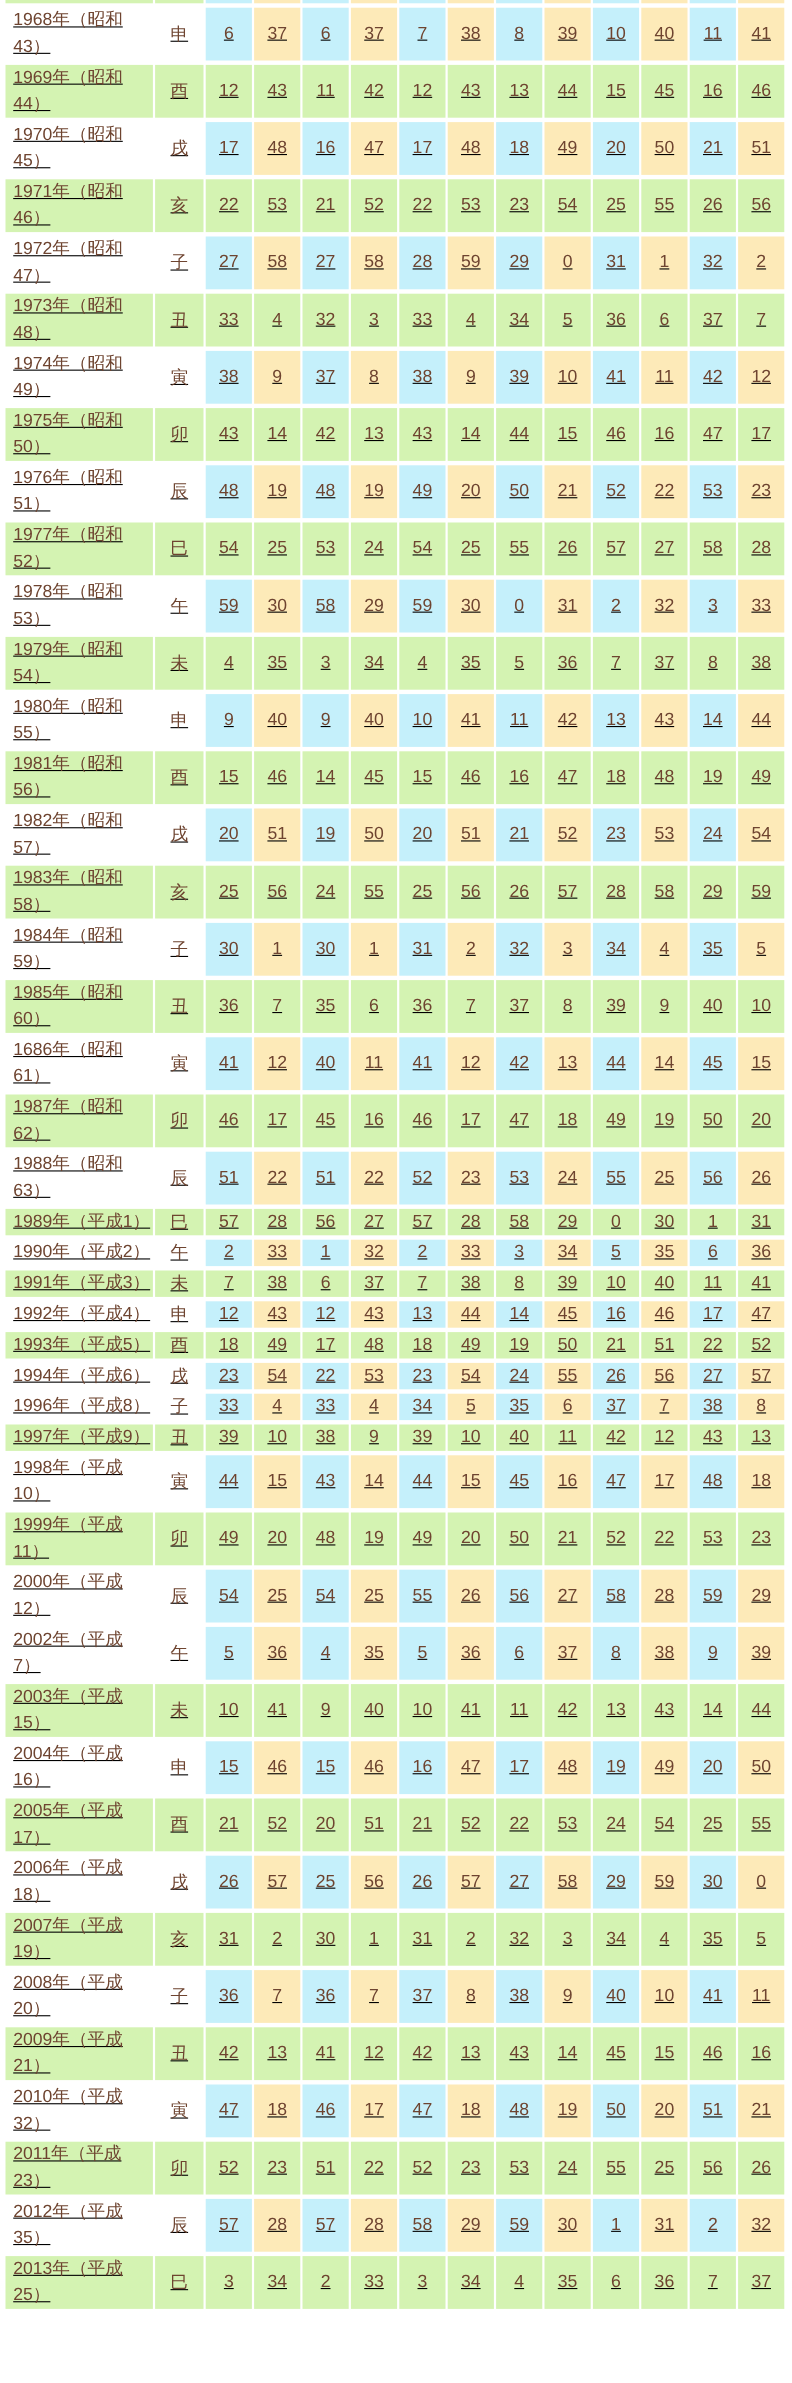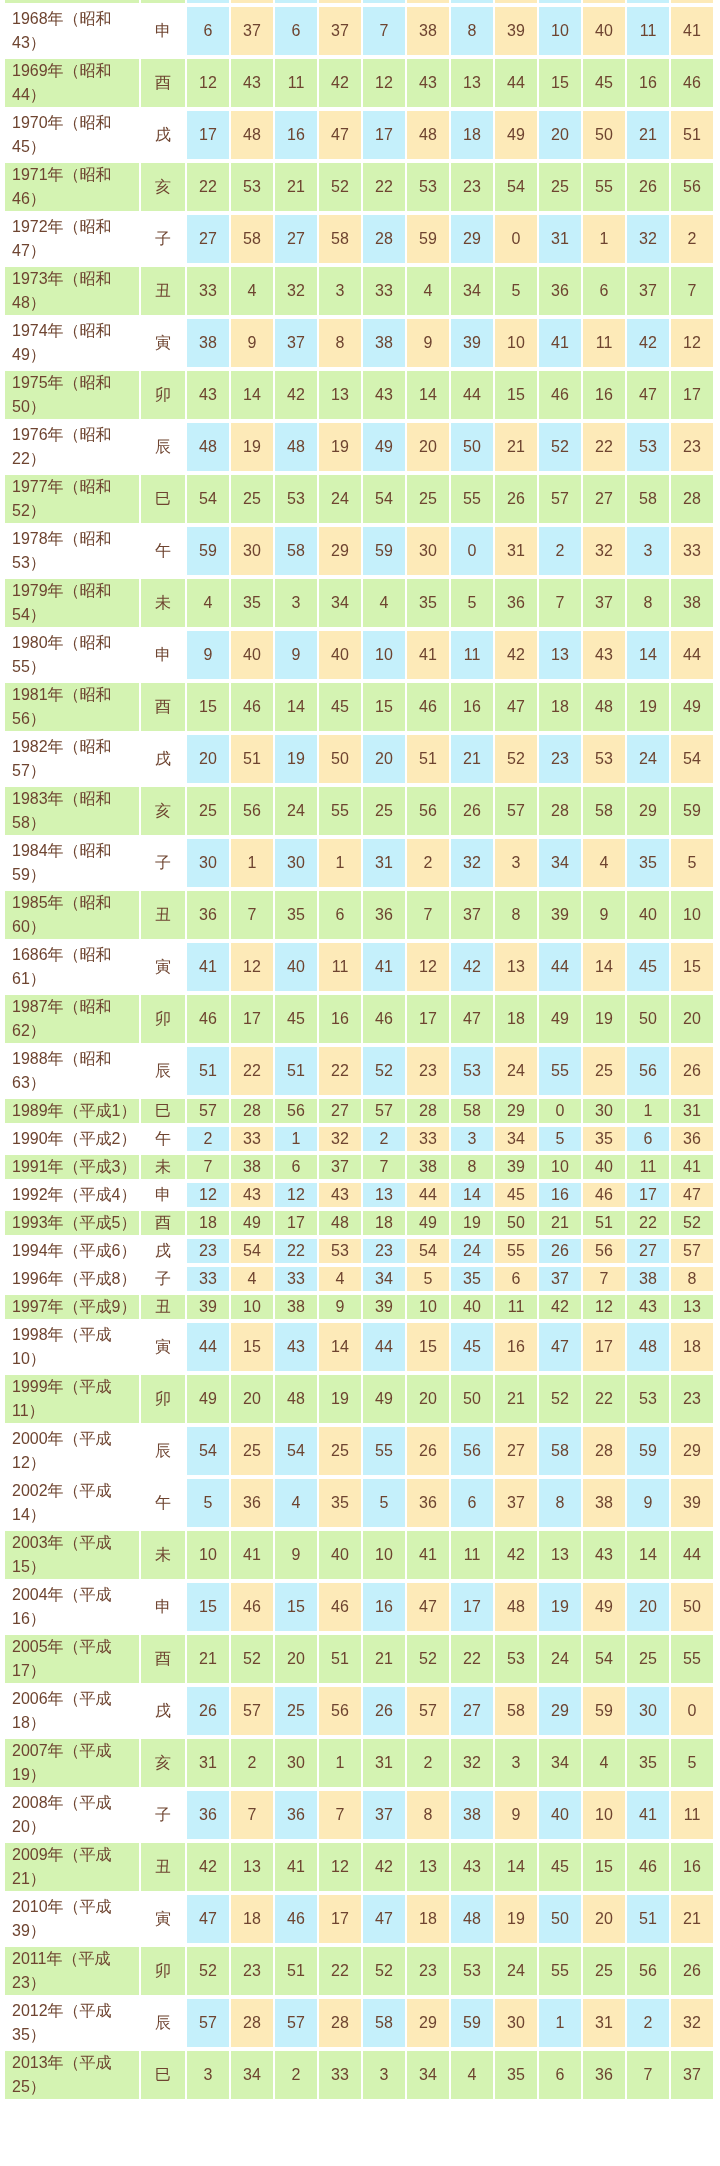--- a/index.html
+++ b/index.html
@@ -2,20 +2,21 @@
 <html><head>
 <meta charset="utf-8">
 <style>
   html,body{margin:0;padding:0;background:#ffffff;}
   .screen{
     position:relative;
     width:720px;height:2166px;
     overflow:hidden;
     background:#ffffff;
     font-family:"Liberation Sans","DejaVu Sans",sans-serif;
+    text-decoration:underline;
   }
   table.eto-table{
     table-layout:fixed;
     width:712px;
     margin:-4px 0 0 3px;
     border-collapse:separate;
     border-spacing:2px 4px;
     font-size:16px;
     color:#6e4430;
   }
@@ -212,21 +213,21 @@
           <td class="val g">14</td>
           <td class="val g">44</td>
           <td class="val g">15</td>
           <td class="val g">46</td>
           <td class="val g">16</td>
           <td class="val g">47</td>
           <td class="val g">17</td>
         </tr>
         <tr class="two">
           <td class="year w">1976年（昭和
-22）</td>
+51）</td>
           <td class="eto w">辰</td>
           <td class="val b">48</td>
           <td class="val o">19</td>
           <td class="val b">48</td>
           <td class="val o">19</td>
           <td class="val b">49</td>
           <td class="val o">20</td>
           <td class="val b">50</td>
           <td class="val o">21</td>
           <td class="val b">52</td>
@@ -612,21 +613,21 @@
           <td class="val o">26</td>
           <td class="val b">56</td>
           <td class="val o">27</td>
           <td class="val b">58</td>
           <td class="val o">28</td>
           <td class="val b">59</td>
           <td class="val o">29</td>
         </tr>
         <tr class="two">
           <td class="year w">2002年（平成
-14）</td>
+7）</td>
           <td class="eto w">午</td>
           <td class="val b">5</td>
           <td class="val o">36</td>
           <td class="val b">4</td>
           <td class="val o">35</td>
           <td class="val b">5</td>
           <td class="val o">36</td>
           <td class="val b">6</td>
           <td class="val o">37</td>
           <td class="val b">8</td>
@@ -748,21 +749,21 @@
           <td class="val g">13</td>
           <td class="val g">43</td>
           <td class="val g">14</td>
           <td class="val g">45</td>
           <td class="val g">15</td>
           <td class="val g">46</td>
           <td class="val g">16</td>
         </tr>
         <tr class="two">
           <td class="year w">2010年（平成
-39）</td>
+32）</td>
           <td class="eto w">寅</td>
           <td class="val b">47</td>
           <td class="val o">18</td>
           <td class="val b">46</td>
           <td class="val o">17</td>
           <td class="val b">47</td>
           <td class="val o">18</td>
           <td class="val b">48</td>
           <td class="val o">19</td>
           <td class="val b">50</td>

